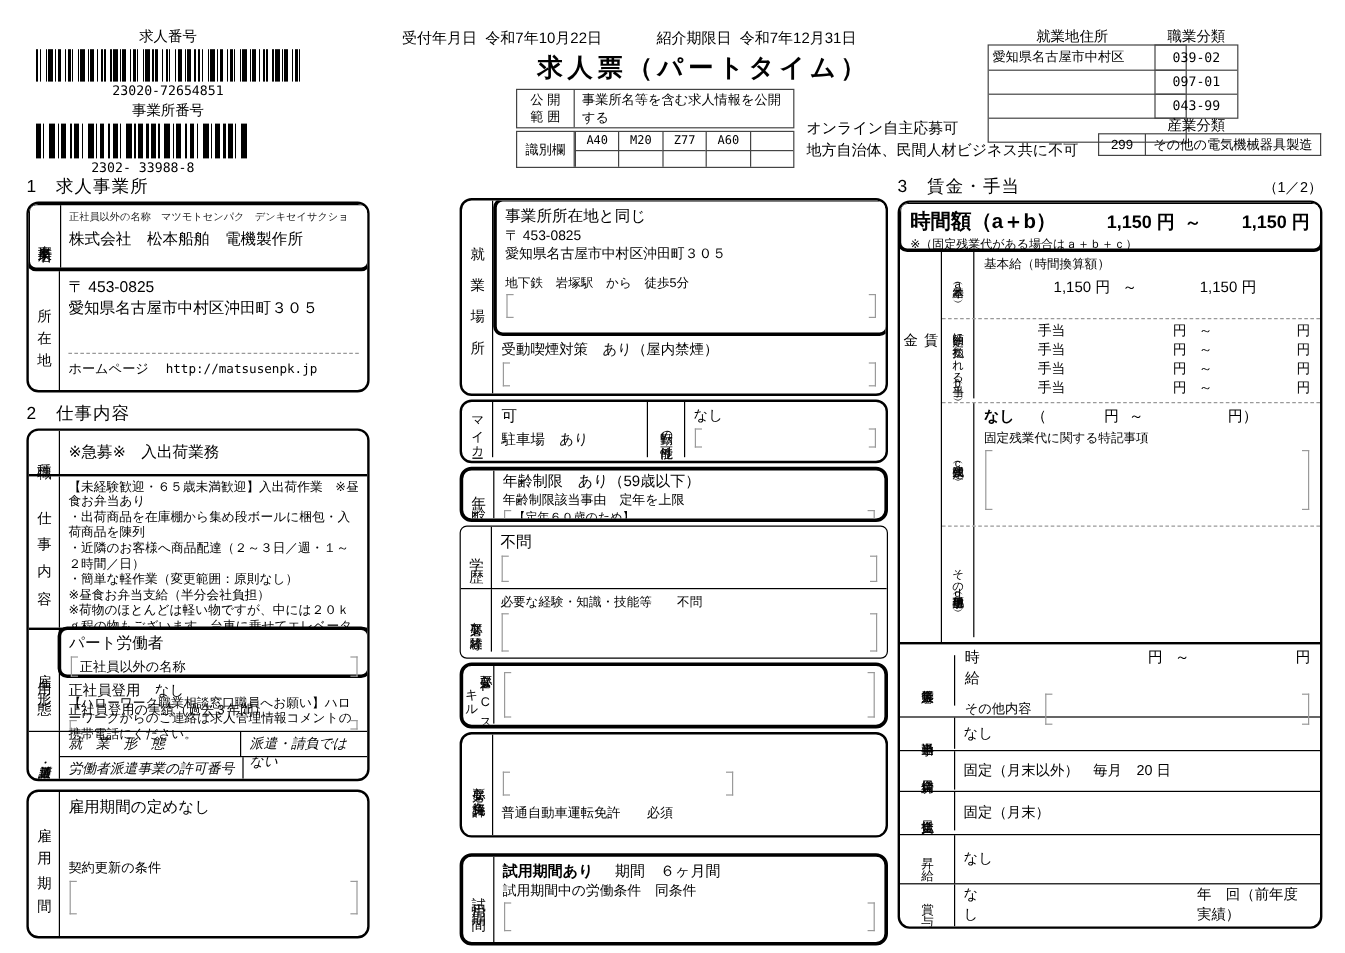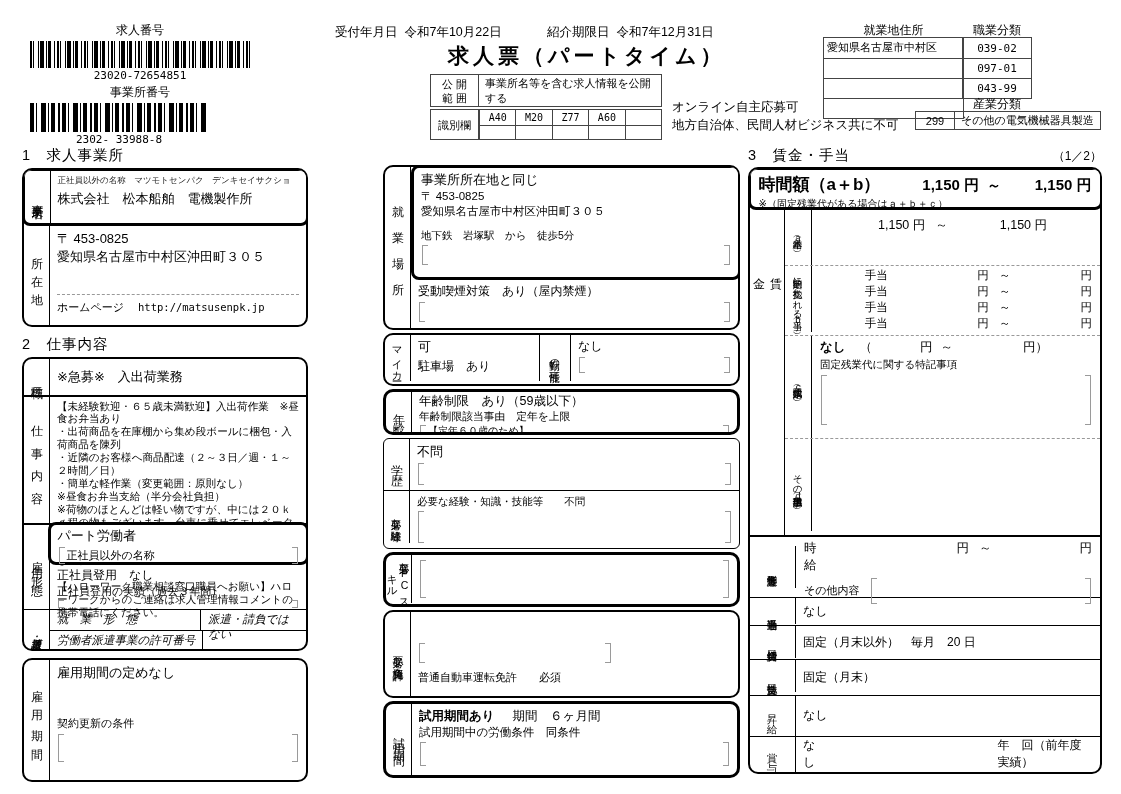--- a/index.html
+++ b/index.html
@@ -126,21 +126,21 @@
       <div class="r2"></div>
     </div>
   </div>
 
   <div class="abs online-note" style="left:672px; top:98px;">
     <div>オンライン自主応募可</div>
     <div>地方自治体、民間人材ビジネス共に不可</div>
   </div>
 
   <div class="abs hd-col-lab" style="left:823px; top:22px; width:141px;">就業地住所</div>
-  <div class="abs addr-box" style="left:823px; top:37px; width:141px;">
+  <div class="abs addr-box" style="left:823px; top:37px; width:166px;">
     <div class="r">愛知県名古屋市中村区</div>
     <div class="r"></div>
     <div class="r"></div>
     <div class="r"></div>
   </div>
 
   <div class="abs hd-col-lab" style="left:962px; top:22px; width:70px;">職業分類</div>
   <div class="abs occ-box" style="left:962px; top:37px; width:70px;">
     <div class="r">039-02</div>
     <div class="r">097-01</div>
@@ -312,21 +312,21 @@
     <div class="rbox" style="height:88px; margin-top:3px;">
       <div class="row" style="height:100%;">
         <div class="labcell vl" style="font-size:11px;">必要な免許・資格</div>
         <div class="content">
           <div class="bk" style="height:22px; width:62%; margin-top:26px;"></div>
           <div class="sm" style="margin-top:6px;">普通自動車運転免許　　必須</div>
         </div>
       </div>
     </div>
 
-    <div class="rbox em" style="height:77px; margin-top:3px;">
+    <div class="rbox em" style="height:77px; margin-top:13px;">
       <div class="row" style="height:100%;">
         <div class="labcell vl" style="letter-spacing:6px;">試用期間</div>
         <div class="content">
           <div style="font-size:12.5px; display:flex; gap:18px;">
             <span style="font-weight:bold;">試用期間あり</span>
             <span><span>期間</span>　<span>６ヶ月間</span></span>
           </div>
           <div style="font-size:11.5px;">
             <span>試用期間中の労働条件</span>　<span>同条件</span>
           </div>
@@ -354,20 +354,21 @@
         <div style="font-size:10px; margin-top:1px;">※（固定残業代がある場合はａ＋ｂ＋ｃ）</div>
       </div>
 
       <div class="row" style="height:325px;">
         <div class="wlab vl" style="letter-spacing:165px;">賃金</div>
         <div style="flex:1; display:flex; flex-direction:column; min-width:0;">
 
           <div class="row" style="height:55px;">
             <div class="sublab vl">基本給（a）</div>
             <div class="content" style="padding:3px 8px;">
+              <div class="xs">基本給（時間換算額）</div>
               <div style="display:flex; font-size:12.5px; margin-top:4px; padding-left:58px;">
                 <span>1,150 円</span>
                 <span style="margin-left:10px;">～</span>
                 <span style="margin-left:52px;">1,150 円</span>
               </div>
             </div>
           </div>
 
           <div class="row dash-t" style="height:70px;">
             <div class="sublab vl" style="height:66px;">定額的に支払われる手当（b）</div>

